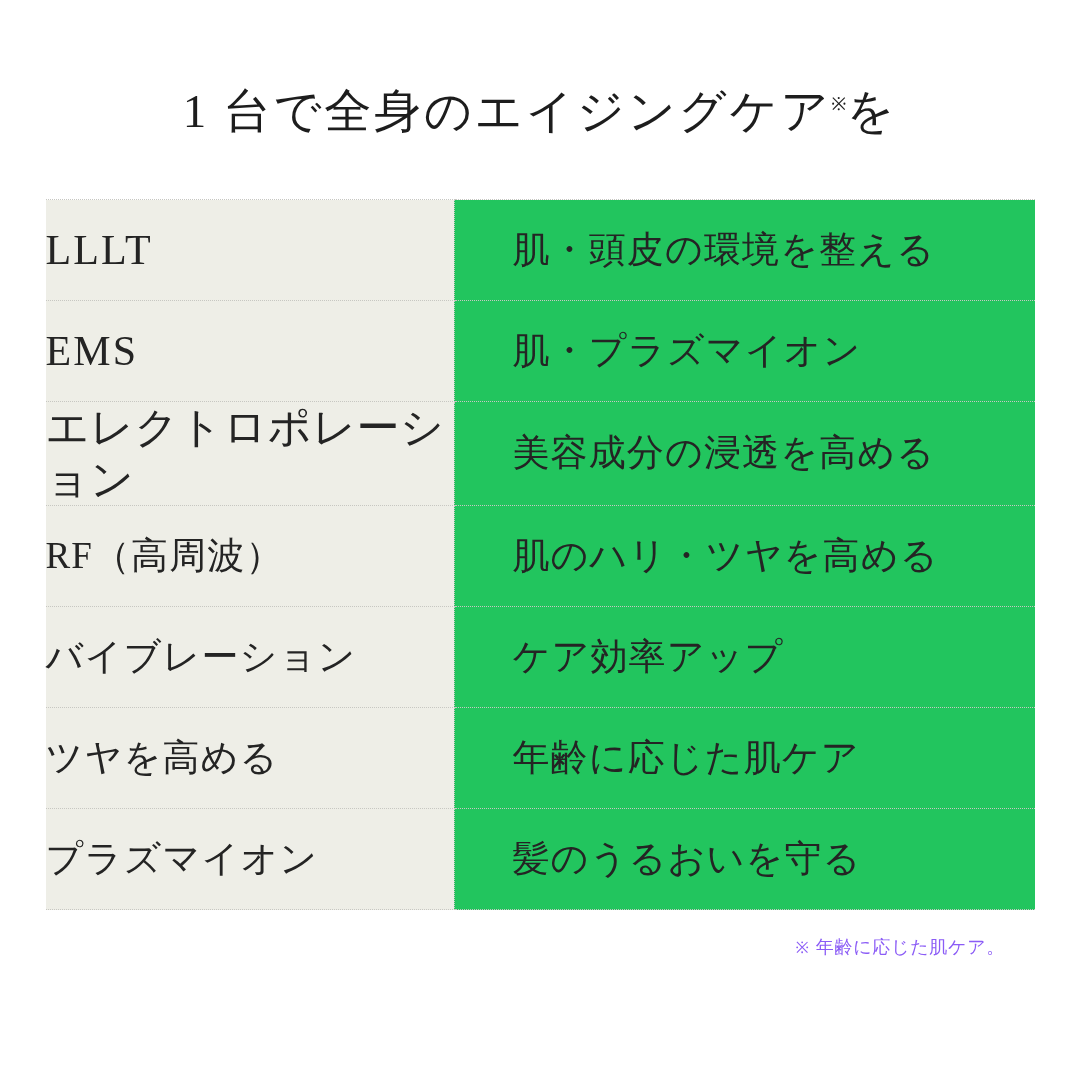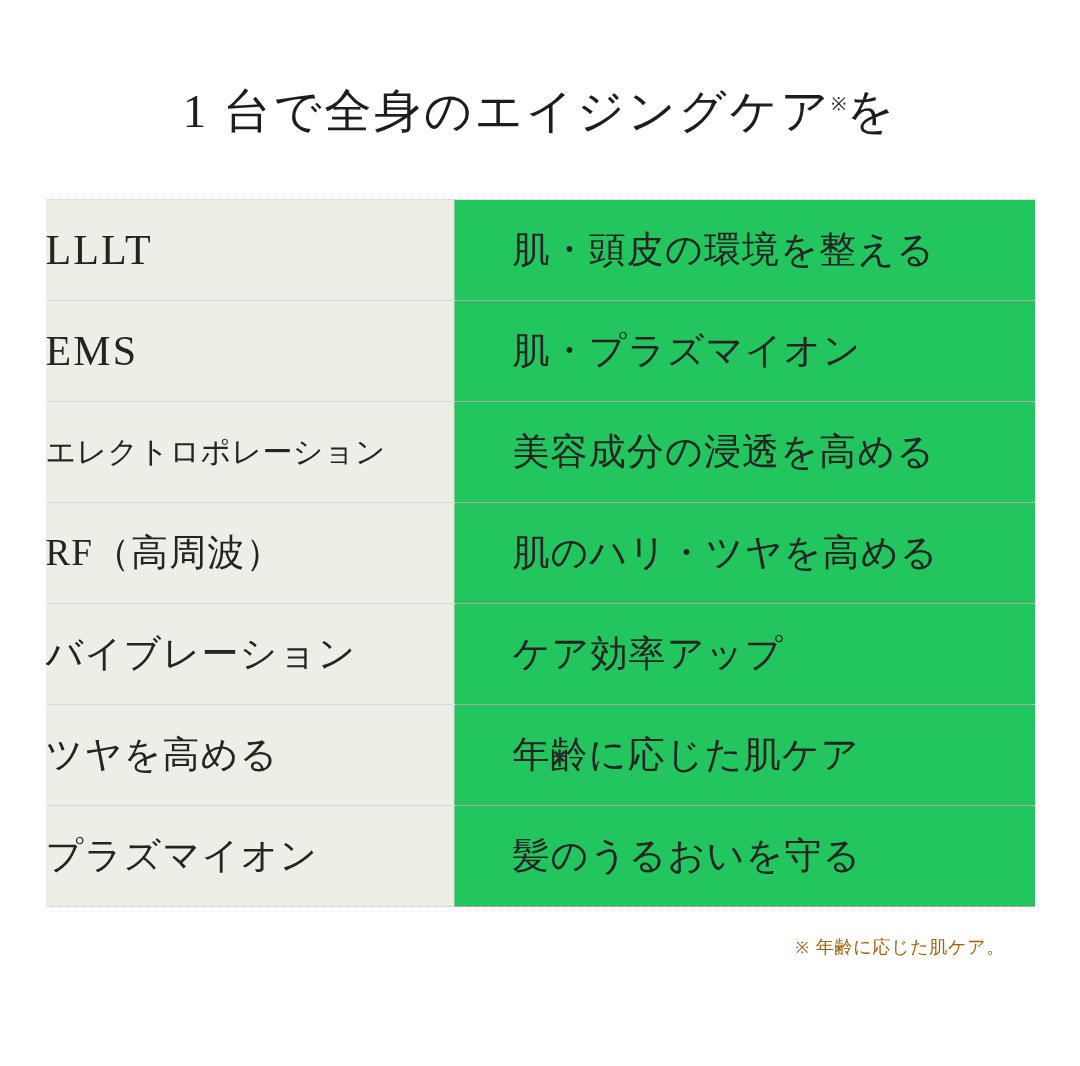--- a/index.html
+++ b/index.html
@@ -69,29 +69,29 @@
     font-size: 37px;
     letter-spacing: 0.03em;
     color: #242424;
     line-height: 1.2;
   }
   .cell-text.short {
     font-size: 42px;
     letter-spacing: 0.05em;
   }
   .cell-text.tight {
-    font-size: 30px;
+    font-size: 43px;
     letter-spacing: 0.01em;
   }
   .footnote {
     position: absolute;
     right: 75px;
     top: 935px;
     font-size: 18px;
-    color: #a16207;
+    color: #8b5cf6;
     letter-spacing: 0.04em;
   }
   .footnote .mark {
     font-size: 16px;
     margin-right: 6px;
   }
 </style>
 </head>
 <body>
 

